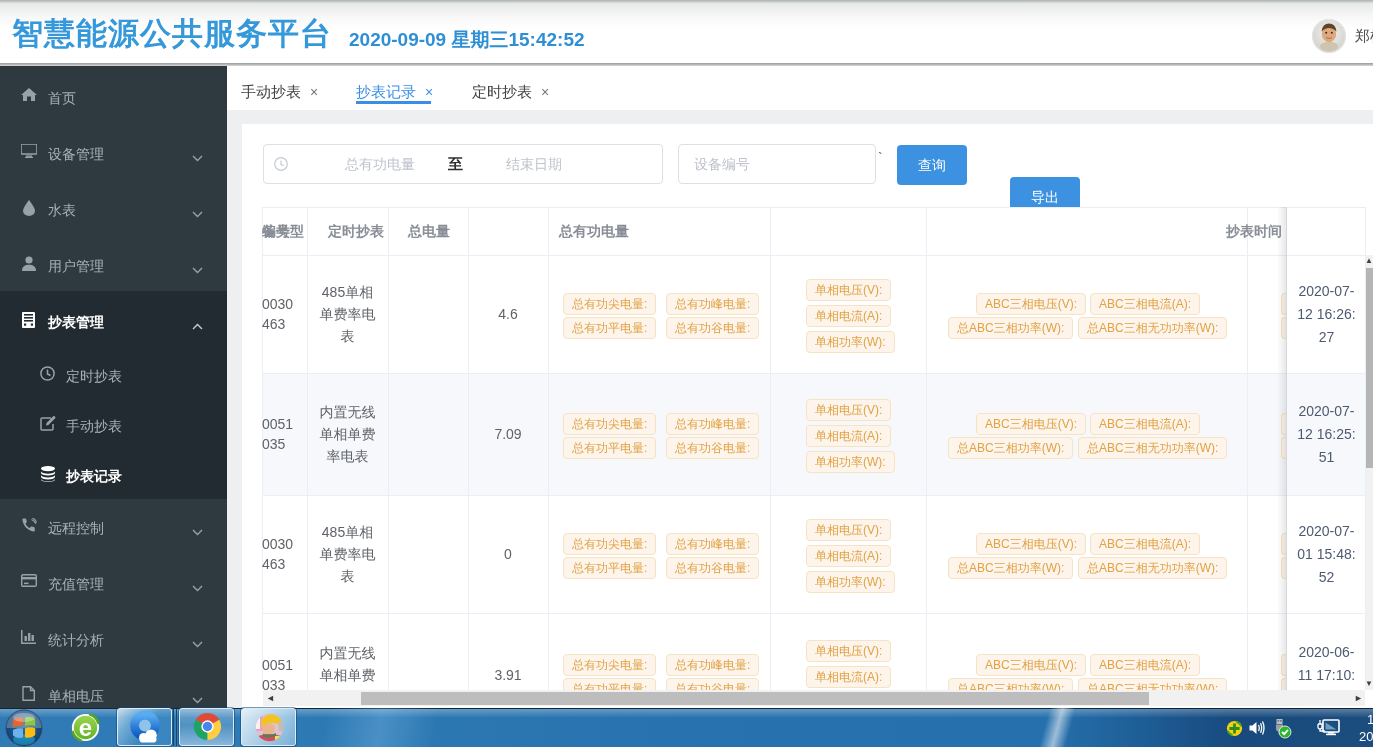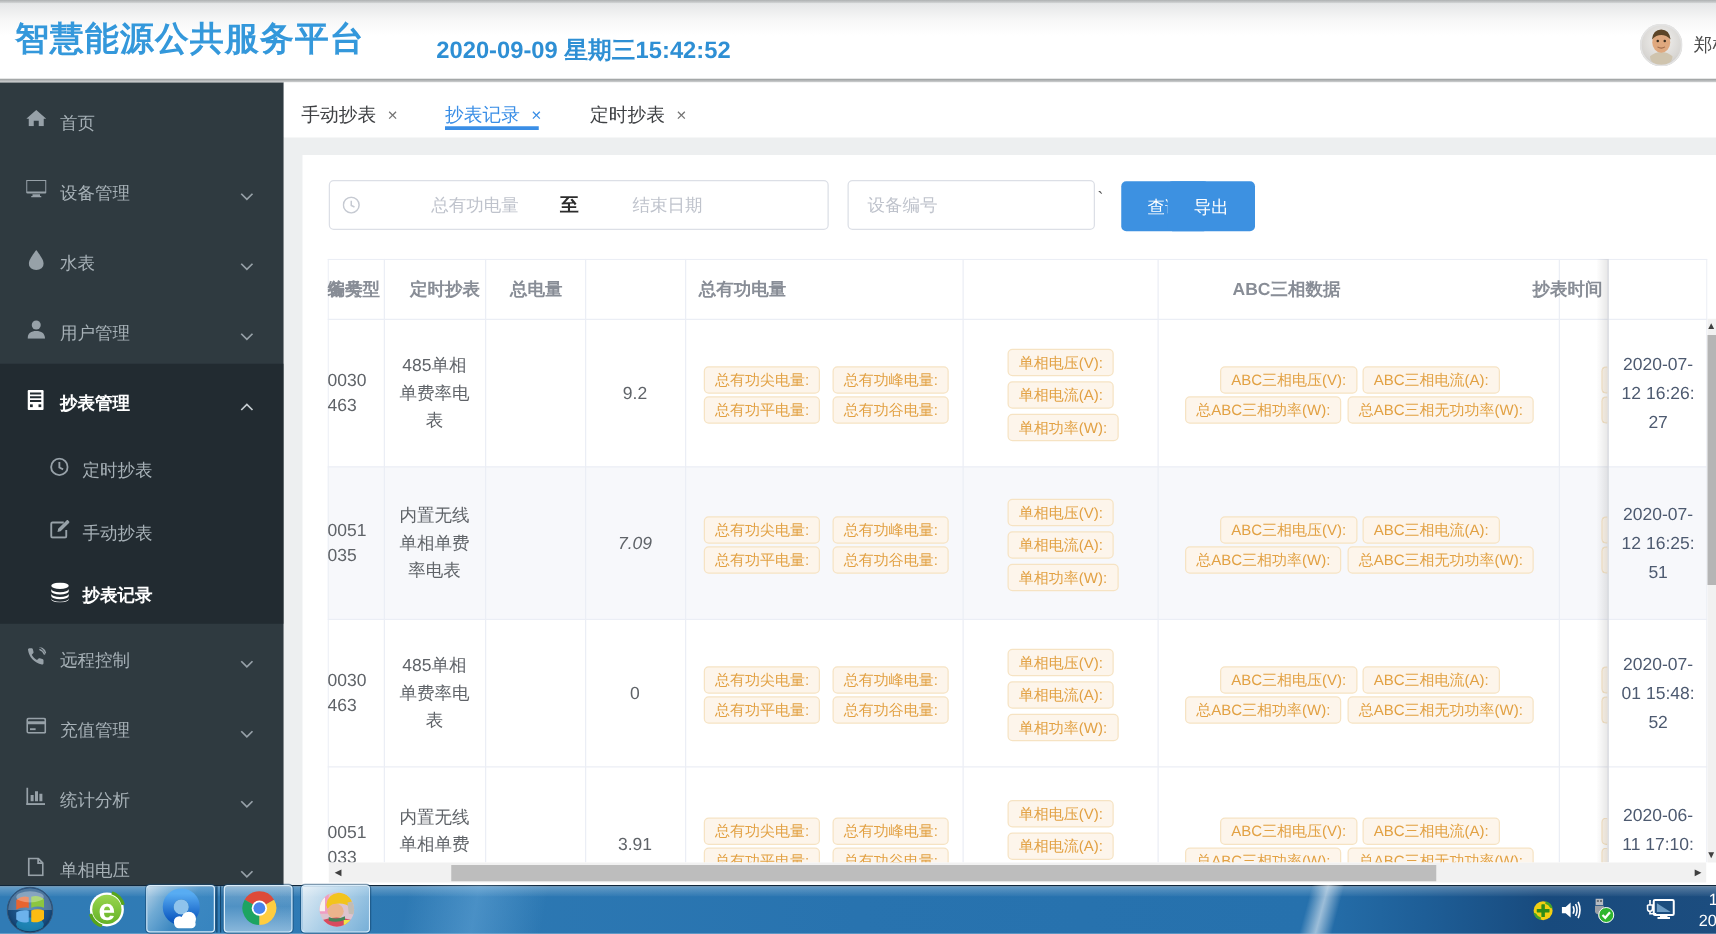--- a/index.html
+++ b/index.html
@@ -1,21 +1,21 @@
 <!DOCTYPE html>
 <html><head>
 <meta charset="utf-8">
 <style>
 * { margin:0; padding:0; box-sizing:border-box; }
 html,body { width:1373px; height:747px; overflow:hidden; font-family:"Liberation Sans",sans-serif; background:#fff; }
 .abs { position:absolute; }
 
 #topedge { left:0; top:0; width:1373px; height:3px; background:linear-gradient(#adb0b1,#dcdedf); }
 #header { left:0; top:3px; width:1373px; height:60px; background:linear-gradient(#e6e7e8 0px,#f8f8f8 14px,#fff 26px); }
-#title { left:12px; top:13px; font-size:27px; font-weight:bold; color:#3498db; letter-spacing:1px; }
+#title { left:12px; top:13px; font-size:31px; font-weight:bold; color:#3498db; letter-spacing:1px; }
 #hdate { left:349px; top:27px; font-size:19px; font-weight:bold; color:#2e8fd4; }
 #avatar { left:1312px; top:19px; width:34px; height:34px; border-radius:50%; overflow:hidden; }
 #uname { left:1355px; top:27px; font-size:15px; color:#4d4d4d; width:18px; overflow:hidden; white-space:nowrap; }
 #hline { left:0; top:63px; width:1373px; height:3px; background:linear-gradient(#989b9c,#d4d6d7); }
 
 #sidebar { left:0; top:66px; width:227px; height:642px; background:#2f3a40; }
 #sideactive { left:0; top:291px; width:227px; height:208px; background:#222b31; }
 .mi { position:absolute; left:0; width:227px; height:56px; }
 .mi .txt { position:absolute; left:48px; top:19px; font-size:14px; color:#a7b1b7; }
 .mi .ic { position:absolute; left:21px; top:14px; width:16px; height:16px; }
@@ -38,21 +38,21 @@
 .inputbox { position:absolute; border:1px solid #dcdfe6; border-radius:4px; background:#fff; }
 #dinput { left:263px; top:144px; width:400px; height:40px; }
 #dstart { left:345px; top:156px; font-size:14px; color:#bfc3cc; position:absolute; }
 #dzhi { left:448px; top:155px; font-size:15px; color:#2c2c2c; font-weight:bold; position:absolute; }
 #dend { left:506px; top:156px; font-size:14px; color:#bfc3cc; position:absolute; }
 #ninput { left:678px; top:144px; width:198px; height:40px; }
 #nph { left:694px; top:156px; font-size:14px; color:#bfc3cc; position:absolute; }
 #tick { left:878px; top:150px; font-size:14px; color:#555; position:absolute; }
 .btn { position:absolute; top:145px; height:40px; background:#3d91e1; border-radius:4px; color:#fff; font-size:14px; text-align:center; line-height:40px; }
 #btn1 { left:897px; width:70px; }
-#btn2 { left:934px; width:70px; }
+#btn2 { left:1010px; width:70px;margin-top:32px; }
 
 #tbl { left:262px; top:207px; width:1104px; height:483px; overflow:hidden; background:#fff; }
 .vln { position:absolute; top:0; width:1px; height:483px; background:#ebeef5; }
 .hln { position:absolute; left:0; width:1104px; height:1px; background:#ebeef5; }
 .hcell { position:absolute; top:0; height:48px; line-height:48px; text-align:left; font-size:14px; font-weight:bold; color:#888d96; }
 .row2bg { position:absolute; left:0; top:166px; width:1104px; height:122px; background:#f7f8fb; }
 .cell { position:absolute; text-align:center; font-size:14px; color:#5f6368; }
 .tcell { color:#4d5a70 !important; }
 .tag { position:absolute; height:22px; line-height:20px; background:#fdf5eb; border:1px solid #f6e3c3; border-radius:4px; color:#e2a143; font-size:12px; padding:0 8px; white-space:nowrap; }
 .frag { position:absolute; width:5px; height:22px; background:#fdf5eb; border:1px solid #f6e3c3; border-right:none; border-radius:4px 0 0 4px; }
@@ -283,42 +283,41 @@
 <div class="hln" style="top:0px;"></div>
 <div class="hln" style="top:48px;"></div>
 <div class="hln" style="top:166px;"></div>
 <div class="hln" style="top:288px;"></div>
 <div class="hln" style="top:406px;"></div>
 <div class="hcell" style="left:-28px; width:120px; text-align:left;">设备编号</div>
 <div class="hcell" style="left:-14px; width:200px;">设备类型</div>
 <div class="hcell" style="left:66px; width:200px;">定时抄表</div>
 <div class="hcell" style="left:146px; width:200px;">总电量</div>
 <div class="hcell" style="left:297px; width:200px;">总有功电量</div>
-<div class="hcell" style="left:724px; width:200px;">ABC三相数据</div>
 <div class="hcell" style="left:964px; width:200px;">抄表时间</div>
 <div class="cell" style="left:0px; top:87px; width:60px; text-align:left; line-height:20px;">0030<br>463</div>
 <div class="cell" style="left:45px; top:74px; width:81px; line-height:22px;">485单相<br>单费率电<br>表</div>
-<div class="cell" style="left:206px; top:99px; width:80px;">9.2</div>
+<div class="cell" style="left:206px; top:99px; width:80px;">4.6</div>
 <div class="tag" style="left:301px; top:86px;">总有功尖电量:</div>
 <div class="tag" style="left:404px; top:86px;">总有功峰电量:</div>
 <div class="tag" style="left:301px; top:110px;">总有功平电量:</div>
 <div class="tag" style="left:404px; top:110px;">总有功谷电量:</div>
 <div class="tag" style="left:544px; top:72px;">单相电压(V):</div>
 <div class="tag" style="left:544px; top:98px;">单相电流(A):</div>
 <div class="tag" style="left:544px; top:124px;">单相功率(W):</div>
 <div class="tag" style="left:714px; top:86px;">ABC三相电压(V):</div>
 <div class="tag" style="left:828px; top:86px;">ABC三相电流(A):</div>
 <div class="tag" style="left:686px; top:110px;">总ABC三相功率(W):</div>
 <div class="tag" style="left:816px; top:110px;">总ABC三相无功功率(W):</div>
 <div class="frag" style="left:1019px; top:86px;"></div>
 <div class="frag" style="left:1019px; top:110px;"></div>
 <div class="cell tcell" style="left:1025px; top:73px; width:79px; line-height:23px; z-index:5;">2020-07-<br>12 16:26:<br>27</div>
 <div class="cell" style="left:0px; top:207px; width:60px; text-align:left; line-height:20px;">0051<br>035</div>
 <div class="cell" style="left:45px; top:194px; width:81px; line-height:22px;">内置无线<br>单相单费<br>率电表</div>
-<div class="cell" style="left:206px; top:219px; width:80px;font-style:italic;">7.09</div>
+<div class="cell" style="left:206px; top:219px; width:80px;">7.09</div>
 <div class="tag" style="left:301px; top:206px;">总有功尖电量:</div>
 <div class="tag" style="left:404px; top:206px;">总有功峰电量:</div>
 <div class="tag" style="left:301px; top:230px;">总有功平电量:</div>
 <div class="tag" style="left:404px; top:230px;">总有功谷电量:</div>
 <div class="tag" style="left:544px; top:192px;">单相电压(V):</div>
 <div class="tag" style="left:544px; top:218px;">单相电流(A):</div>
 <div class="tag" style="left:544px; top:244px;">单相功率(W):</div>
 <div class="tag" style="left:714px; top:206px;">ABC三相电压(V):</div>
 <div class="tag" style="left:828px; top:206px;">ABC三相电流(A):</div>
 <div class="tag" style="left:686px; top:230px;">总ABC三相功率(W):</div>

